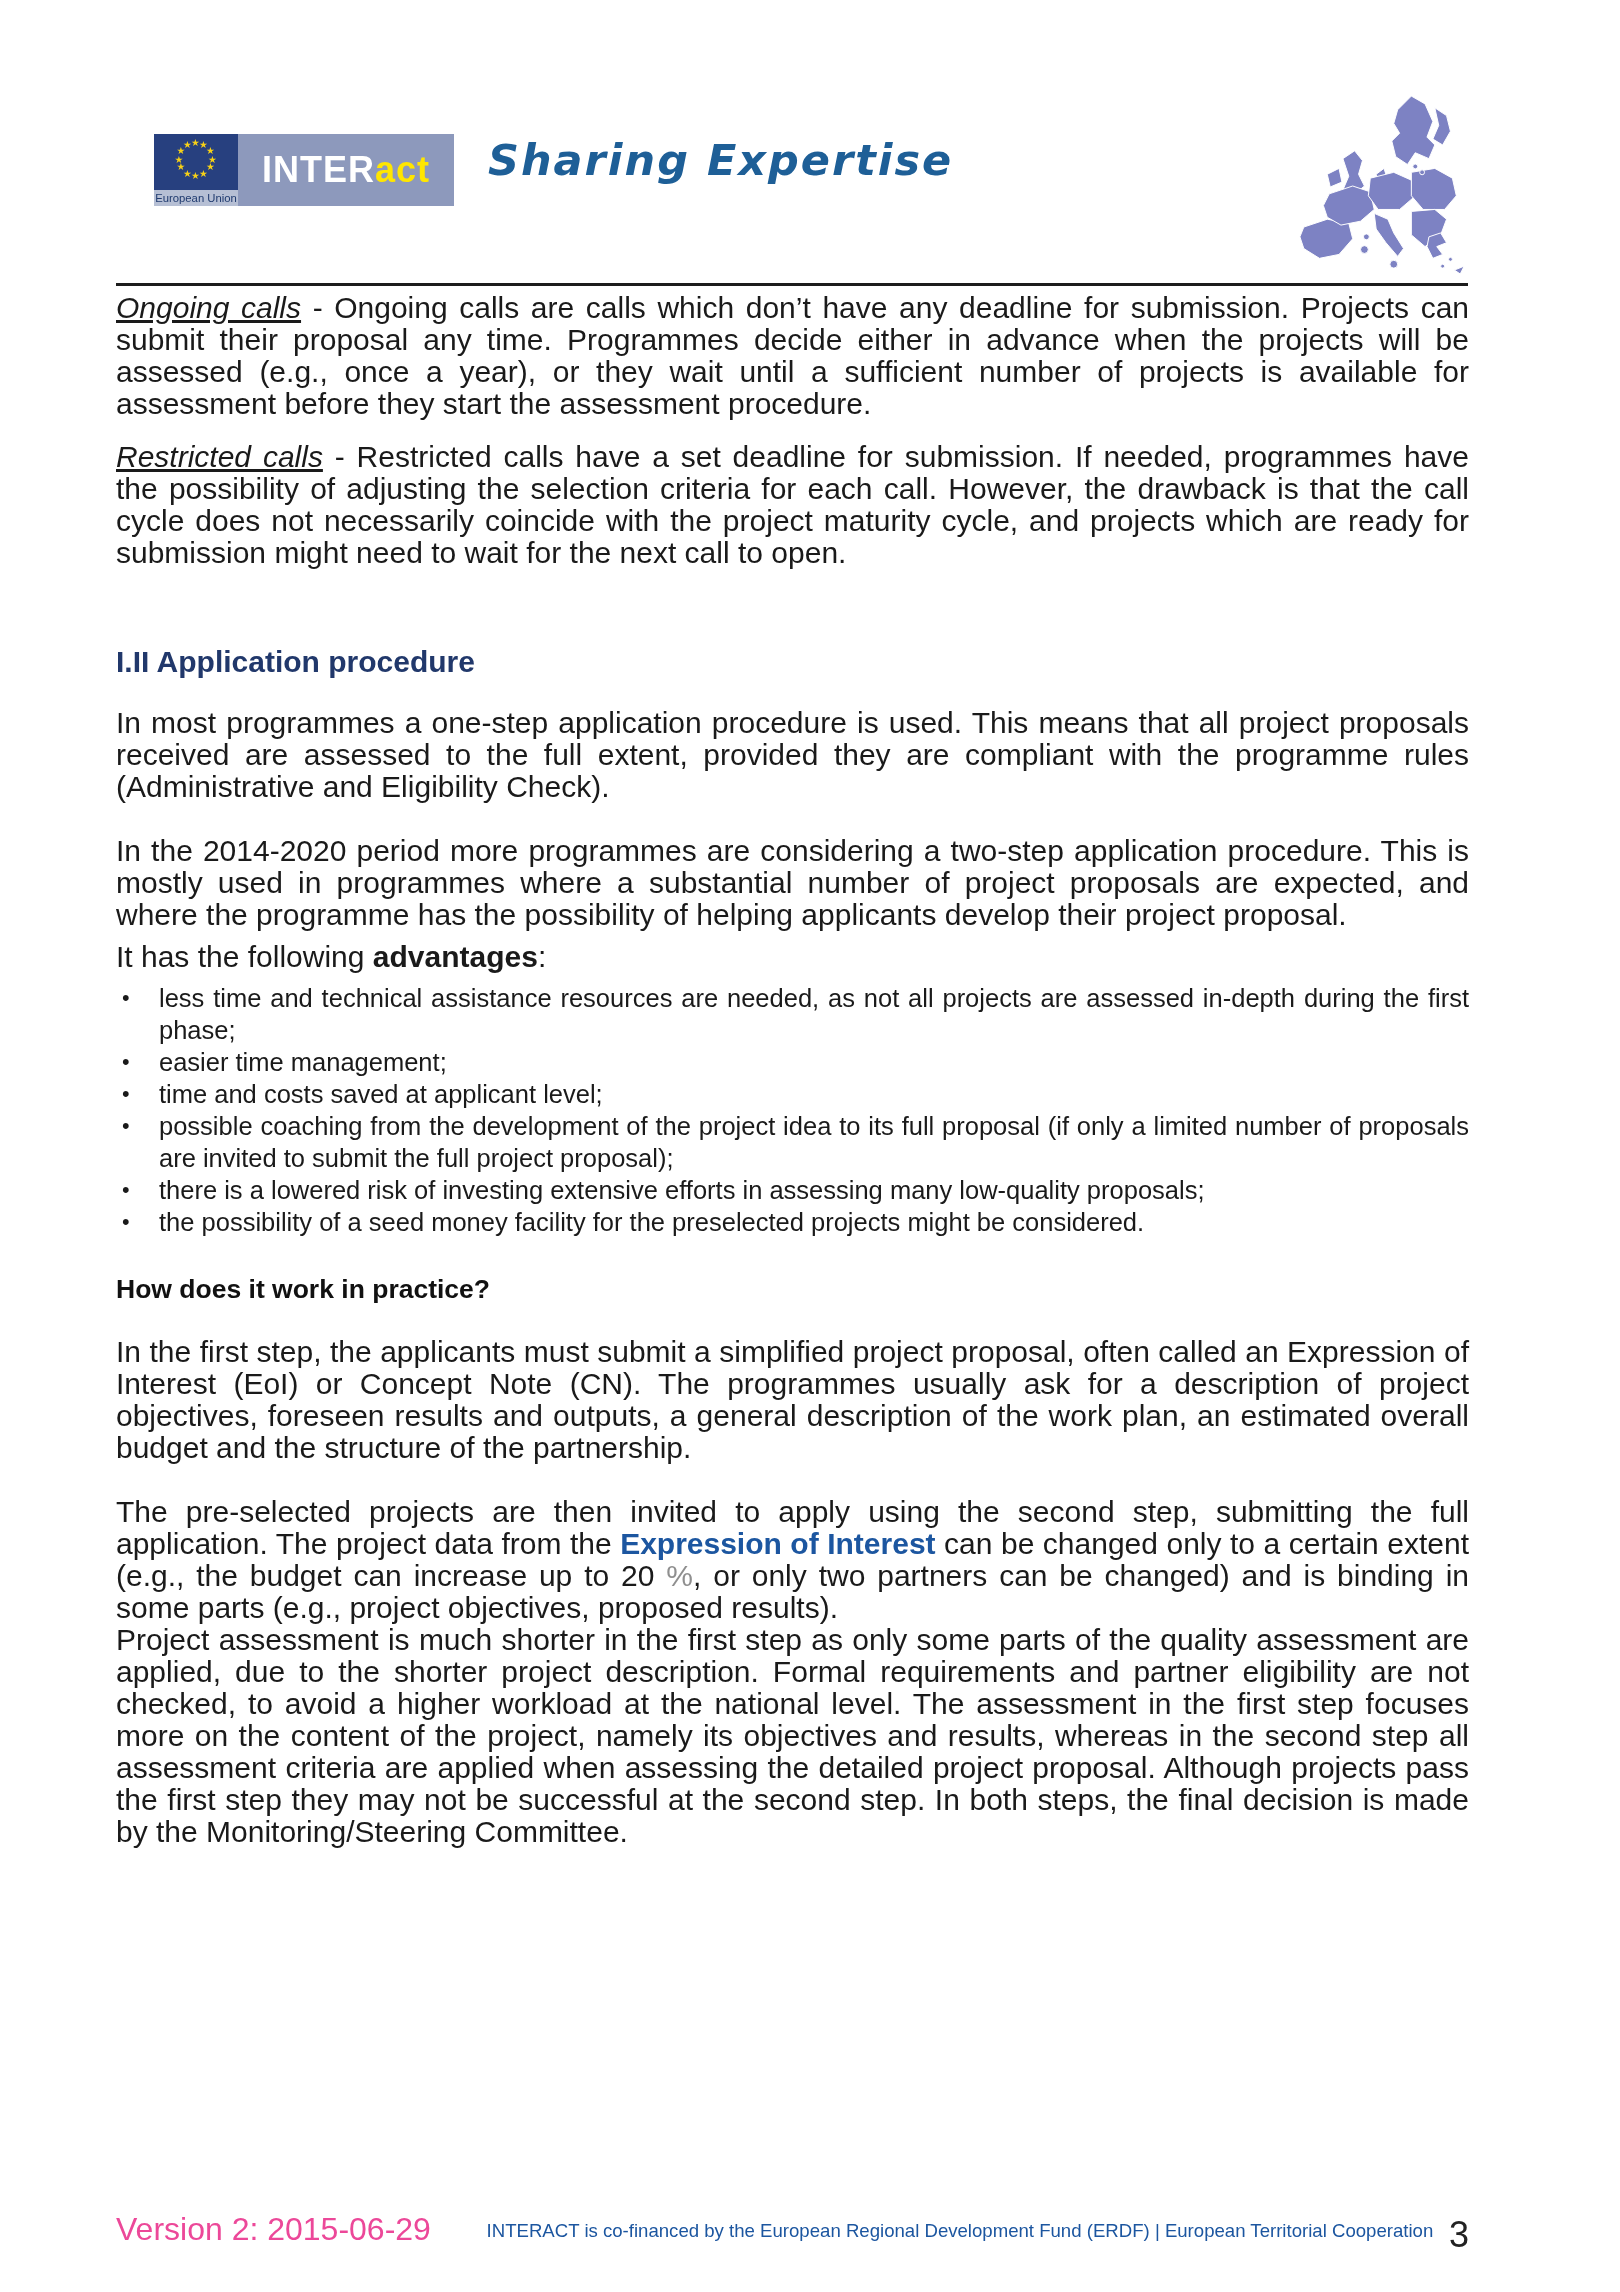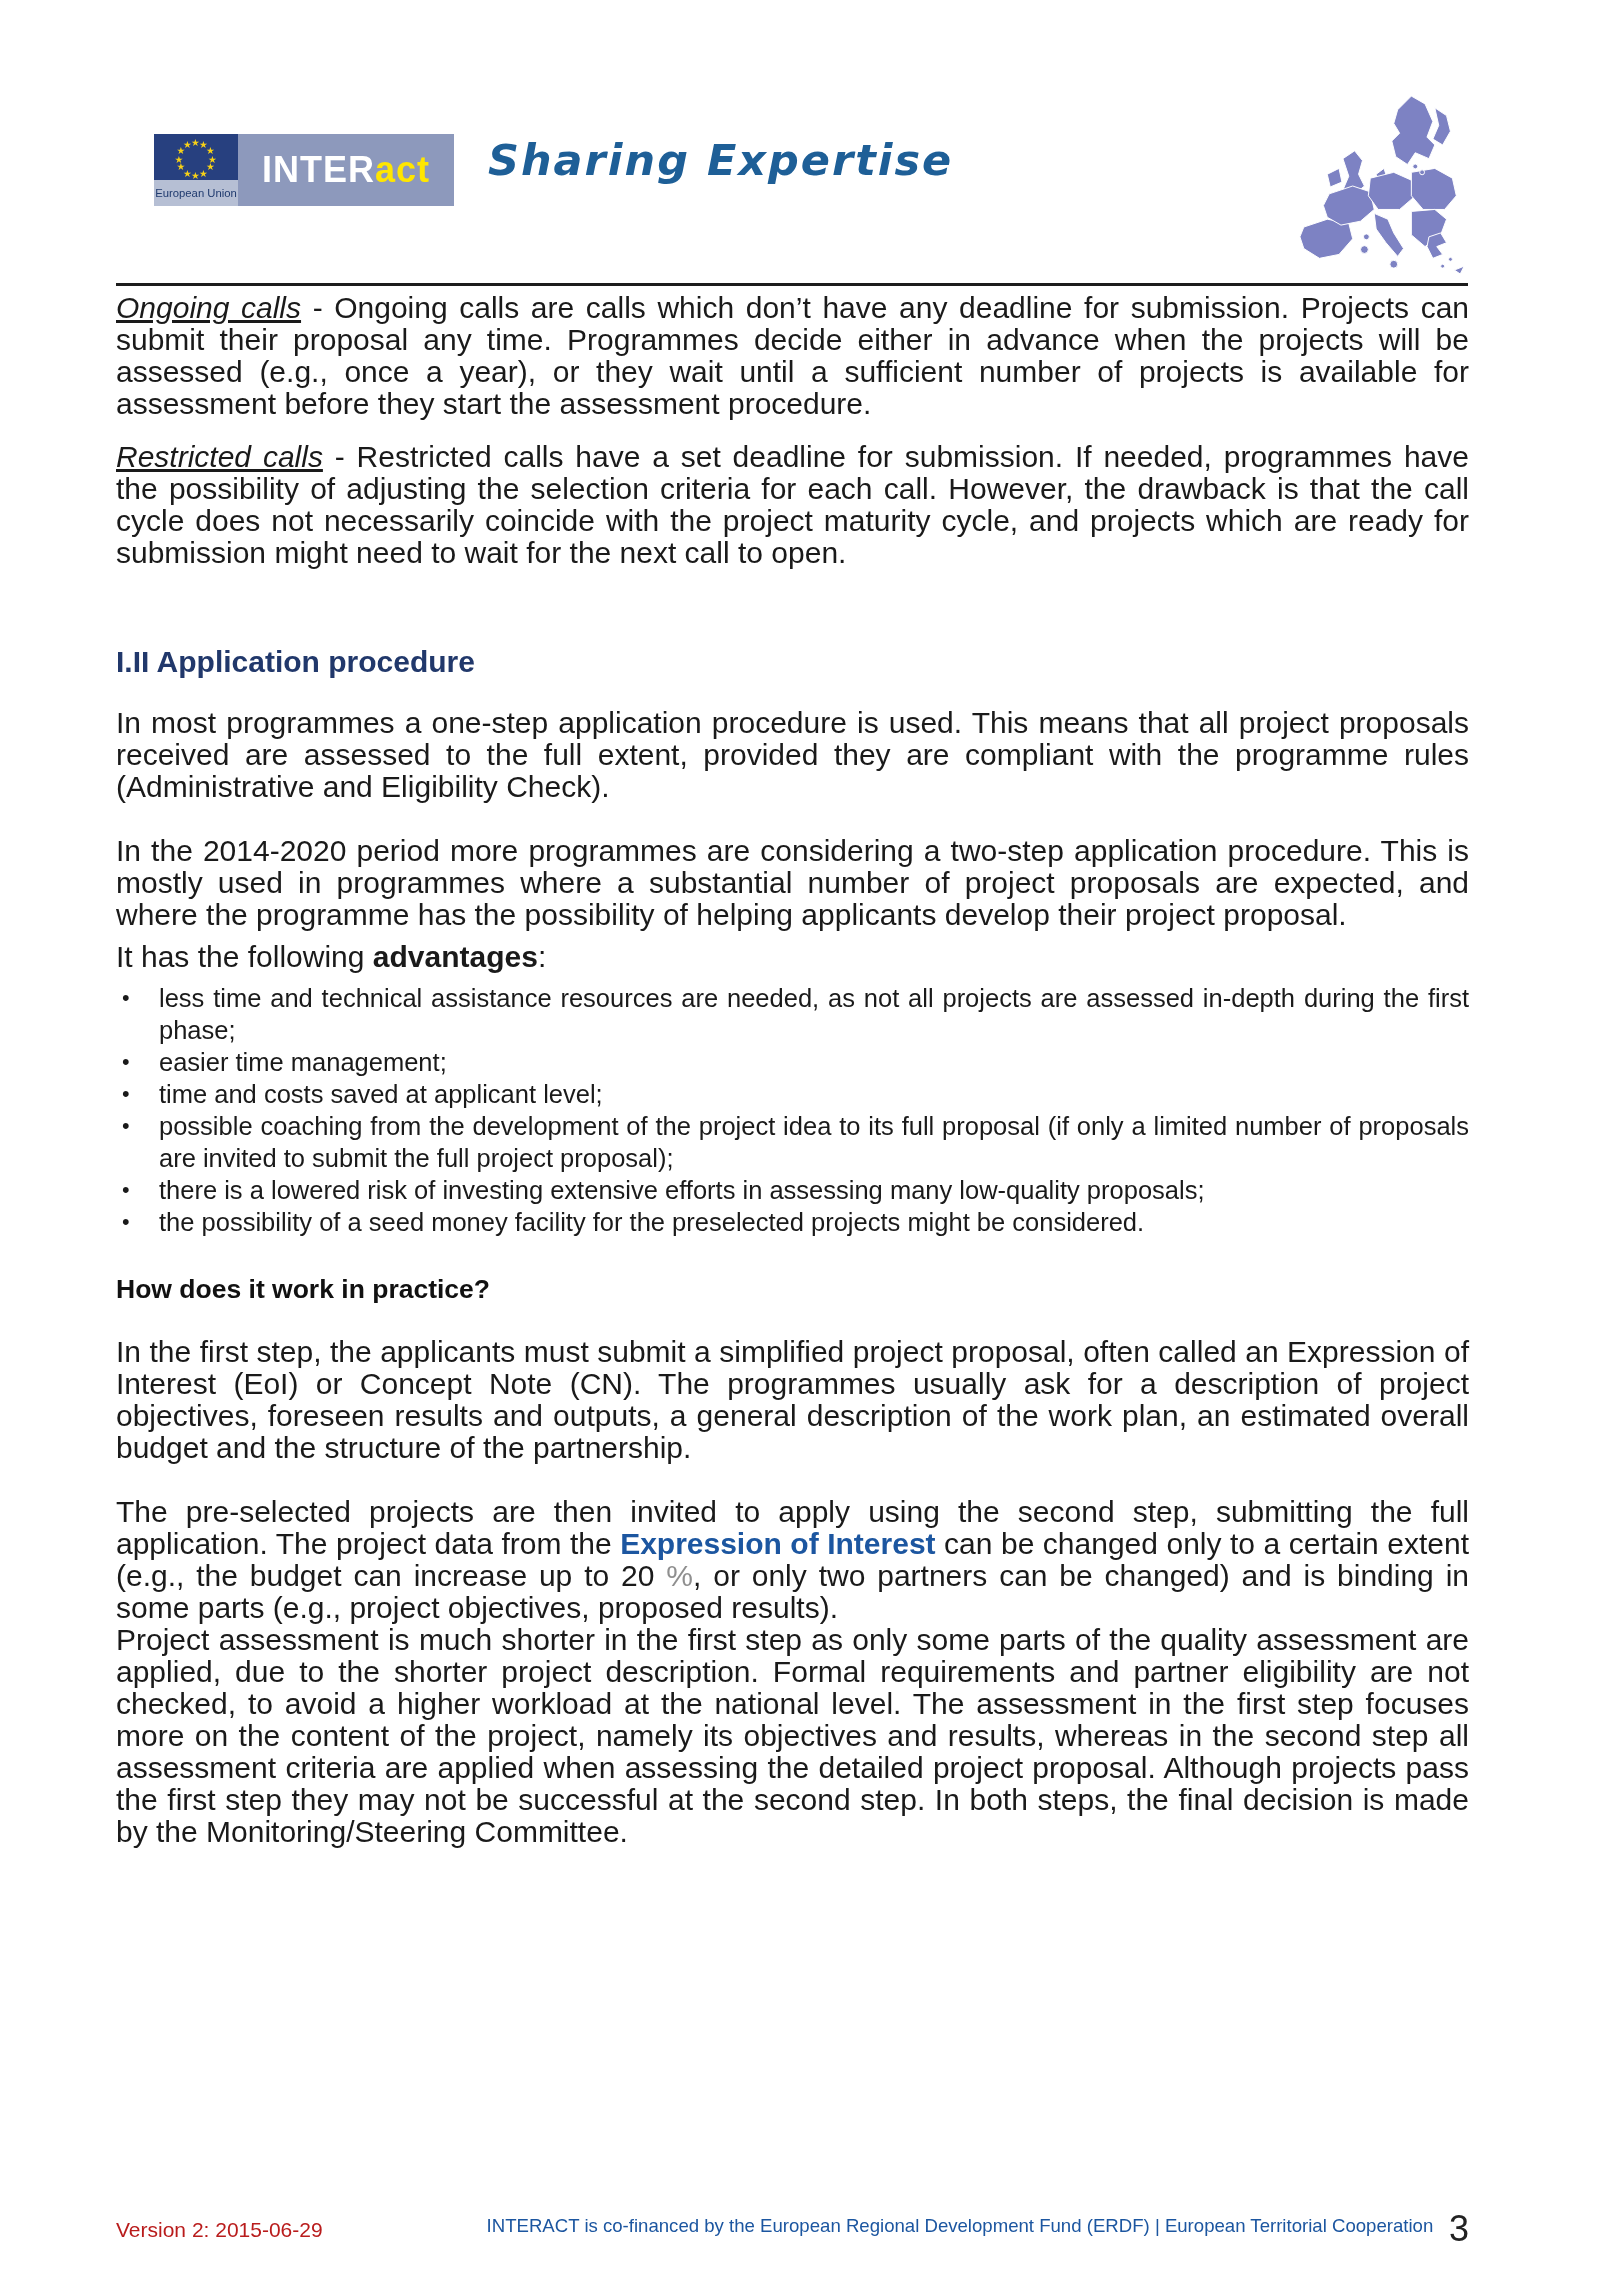--- a/index.html
+++ b/index.html
@@ -4,21 +4,21 @@
 <style>
   html,body{margin:0;padding:0;background:#e8e8e8;}
   .page{position:relative;width:1620px;height:2293px;background:#ffffff;margin:0 auto;
         font-family:"Liberation Sans",sans-serif;color:#1a1a1a;overflow:hidden;}
 
   
   .logo{position:absolute;left:154px;top:134px;width:300px;height:72px;display:flex;}
   .flag-part{width:84px;display:flex;flex-direction:column;}
   .flag-blue{position:relative;flex:1;background:#27407f;}
   .flag-blue .st{position:absolute;color:#f7d117;font-size:9.8px;line-height:9.8px;}
-  .flag-strip{height:26px;background:#b6bfd4;color:#1f3a6e;font-size:11.3px;
+  .flag-strip{height:16px;background:#b6bfd4;color:#1f3a6e;font-size:11.3px;
               display:flex;align-items:center;justify-content:center;}
   .brand-part{flex:1;background:#8d99bc;display:flex;align-items:center;justify-content:center;
               font-weight:bold;font-size:36px;letter-spacing:1px;}
   .brand-inter{color:#ffffff;}
   .brand-act{color:#ffe600;}
   .tagline{position:absolute;left:488px;top:135px;font-family:"DejaVu Sans",sans-serif;
            font-style:italic;font-weight:bold;font-size:43px;color:#1e5f97;letter-spacing:2px;}
 
   .map{position:absolute;left:1296px;top:90px;}
 
@@ -42,21 +42,21 @@
   .pct{color:#8f8f8f;}
 
   .bullets{margin:0;}
   .bullet{display:flex;font-size:25.5px;line-height:32px;}
   .bullet .dot{width:43px;flex:none;padding-left:5.9px;box-sizing:border-box;font-size:21.6px;}
   .bullet .bt{flex:1;text-align:justify;}
 
   
   .footer{position:absolute;left:116px;top:2211px;width:1353px;display:flex;
           justify-content:space-between;align-items:flex-end;}
-  .f-version{font-size:21px;color:#b91c1c;padding-bottom:4.9px;}
+  .f-version{font-size:32px;color:#ec4899;padding-bottom:4.9px;}
   .f-right{display:flex;align-items:center;}
   .f-cofi{font-size:18.6px;color:#1c56a0;padding-bottom:6.9px;}
   .f-page{font-size:36px;line-height:36px;color:#222;margin-left:15.7px;}
 </style>
 </head>
 <body>
 
 <div class="page">
 
   <div class="logo">

